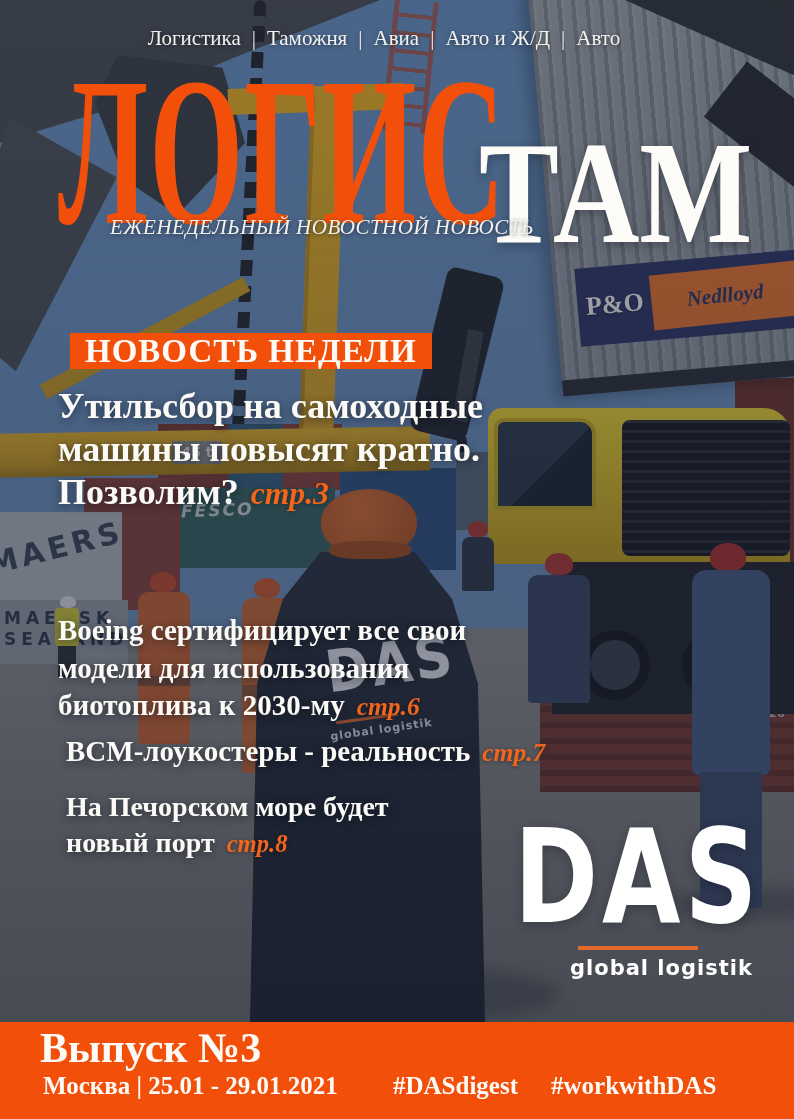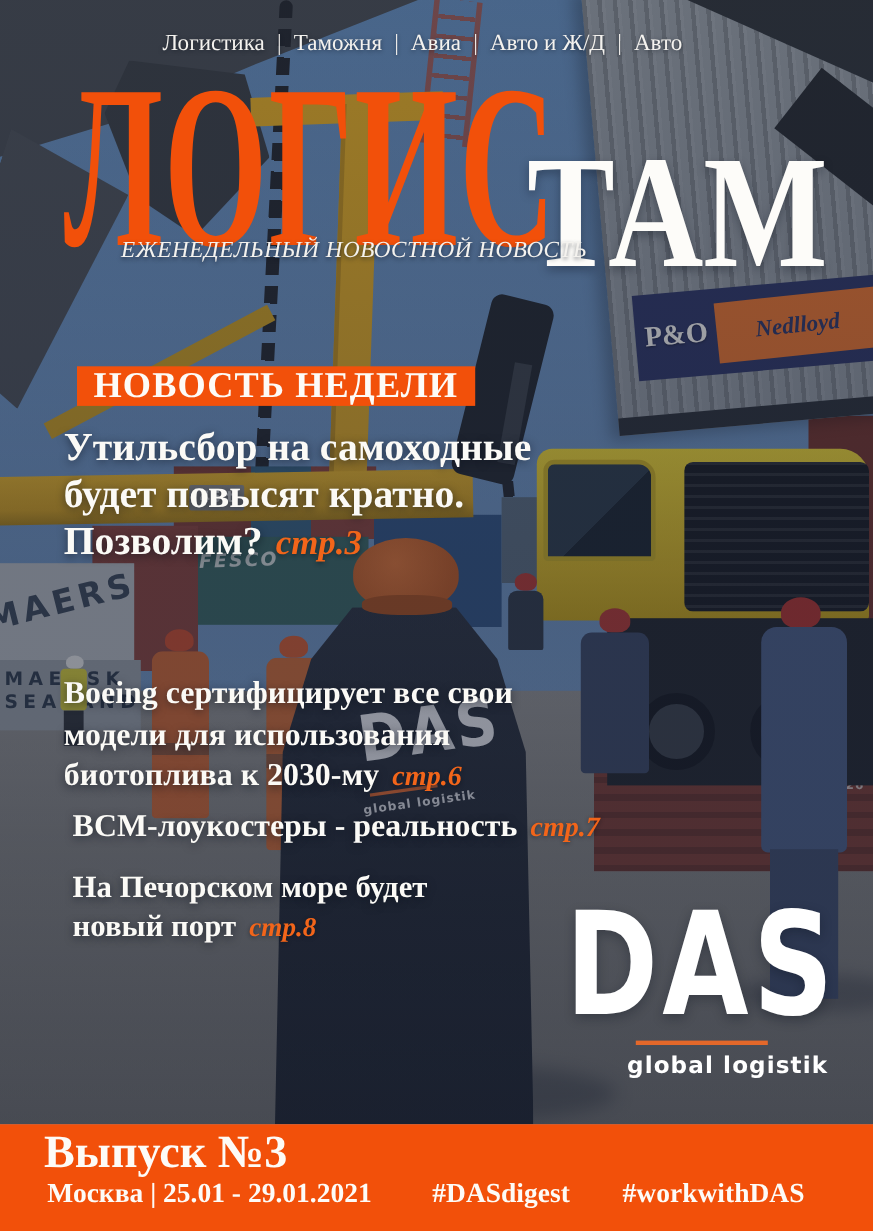--- a/index.html
+++ b/index.html
@@ -138,21 +138,21 @@
   .hl5{left:66px;top:789px;width:372px;font-size:28px;line-height:1.3;}
   .brand-das{left:514px;top:812px;color:#ffffff;font:800 130px/1 "DejaVu Sans",sans-serif;letter-spacing:5px;
              transform:scaleX(.78);transform-origin:left top;text-shadow:0 3px 12px rgba(10,15,25,.3);}
   .brand-line{left:578px;top:946px;width:120px;height:4px;background:#e4682a;}
   .brand-tag{left:570px;top:956px;color:#ffffff;font:600 21px/1.2 "DejaVu Sans",sans-serif;letter-spacing:1px;}
 
   
   .footer{left:0;top:1022px;width:794px;height:113px;background:#f2500a;color:#fdfbf7;z-index:10;}
   .issue{position:absolute;left:40px;top:-2px;font-weight:700;font-size:42px;line-height:1.35;}
   .locdate{position:absolute;left:43px;top:50px;font-weight:700;font-size:25px;}
-  .hashtags{position:absolute;left:393px;top:50px;display:flex;gap:48px;font-weight:700;font-size:25px;}
+  .hashtags{position:absolute;left:393px;top:50px;display:flex;gap:33px;font-weight:700;font-size:25px;}
 </style>
 </head>
 <body>
 
 <div class="cover">
 
   <div class="photo">
     <div class="abs sky"></div>
     <div class="abs ground"></div>
     <div class="abs lat1"></div>
@@ -240,21 +240,21 @@
   <nav class="abs txt topnav">
     <span>Логистика</span><span class="sep">|</span><span>Таможня</span><span class="sep">|</span><span>Авиа</span><span class="sep">|</span><span>Авто и Ж/Д</span><span class="sep">|</span><span>Авто</span>
   </nav>
 
   <div class="abs txt title1">ЛОГИС</div>
   <div class="abs txt title2">ТАМ</div>
   <div class="abs txt tagline">ЕЖЕНЕДЕЛЬНЫЙ НОВОСТНОЙ НОВОСТЬ</div>
 
   <div class="abs txt badge">НОВОСТЬ НЕДЕЛИ</div>
 
-  <div class="abs txt hl hl1"><span>Утильсбор на самоходные будет повысят кратно. Позволим?</span><span class="pref">стр.3</span></div>
+  <div class="abs txt hl hl1"><span>Утильсбор на самоходные машины повысят кратно. Позволим?</span><span class="pref">стр.3</span></div>
   <div class="abs txt hl hl3"><span>Boeing сертифицирует все свои модели для использования биотоплива к 2030-му</span><span class="pref">стр.6</span></div>
   <div class="abs txt hl hl4"><span>ВСМ-лоукостеры - реальность</span><span class="pref">стр.7</span></div>
   <div class="abs txt hl hl5"><span>На Печорском море будет новый порт</span><span class="pref">стр.8</span></div>
 
   <div class="abs txt brand-das">DAS</div>
   <div class="abs txt brand-line"></div>
   <div class="abs txt brand-tag">global logistik</div>
 
   <footer class="abs footer">
     <div class="issue">Выпуск №3</div>

